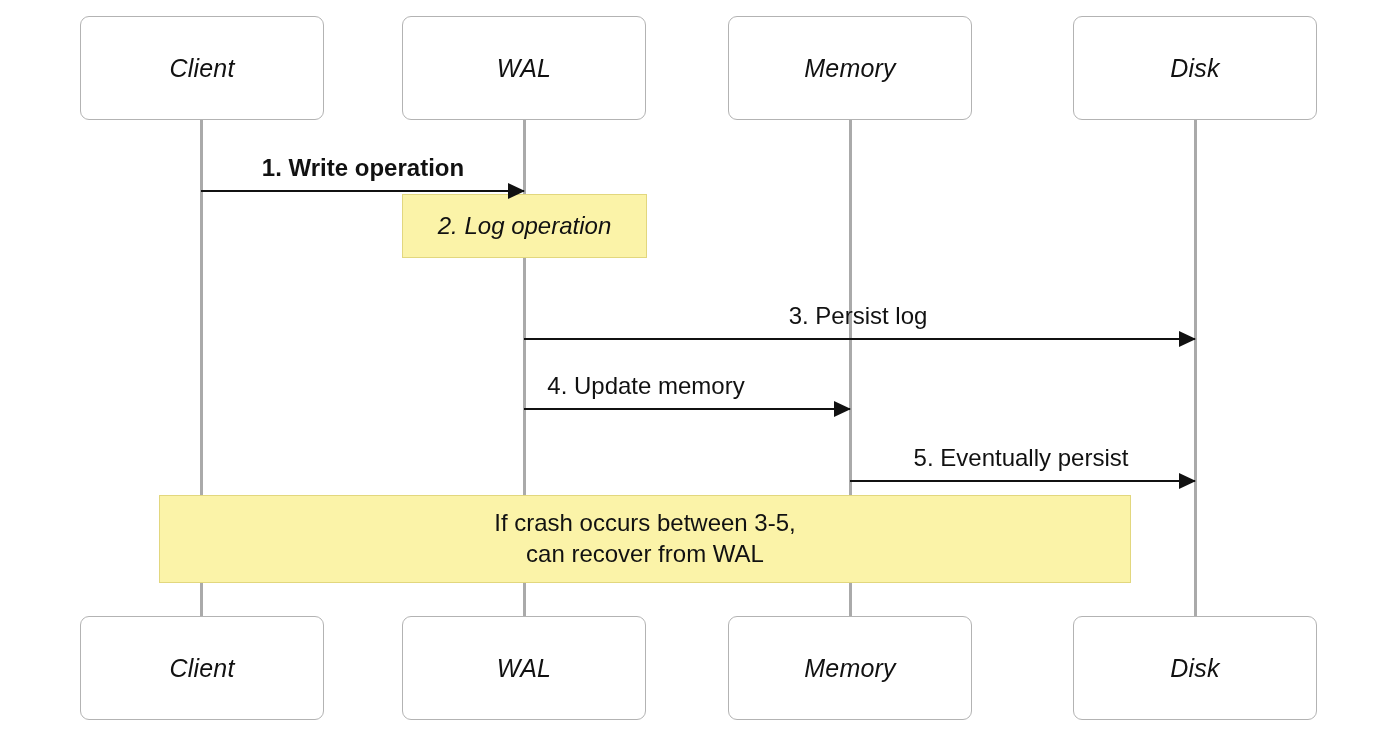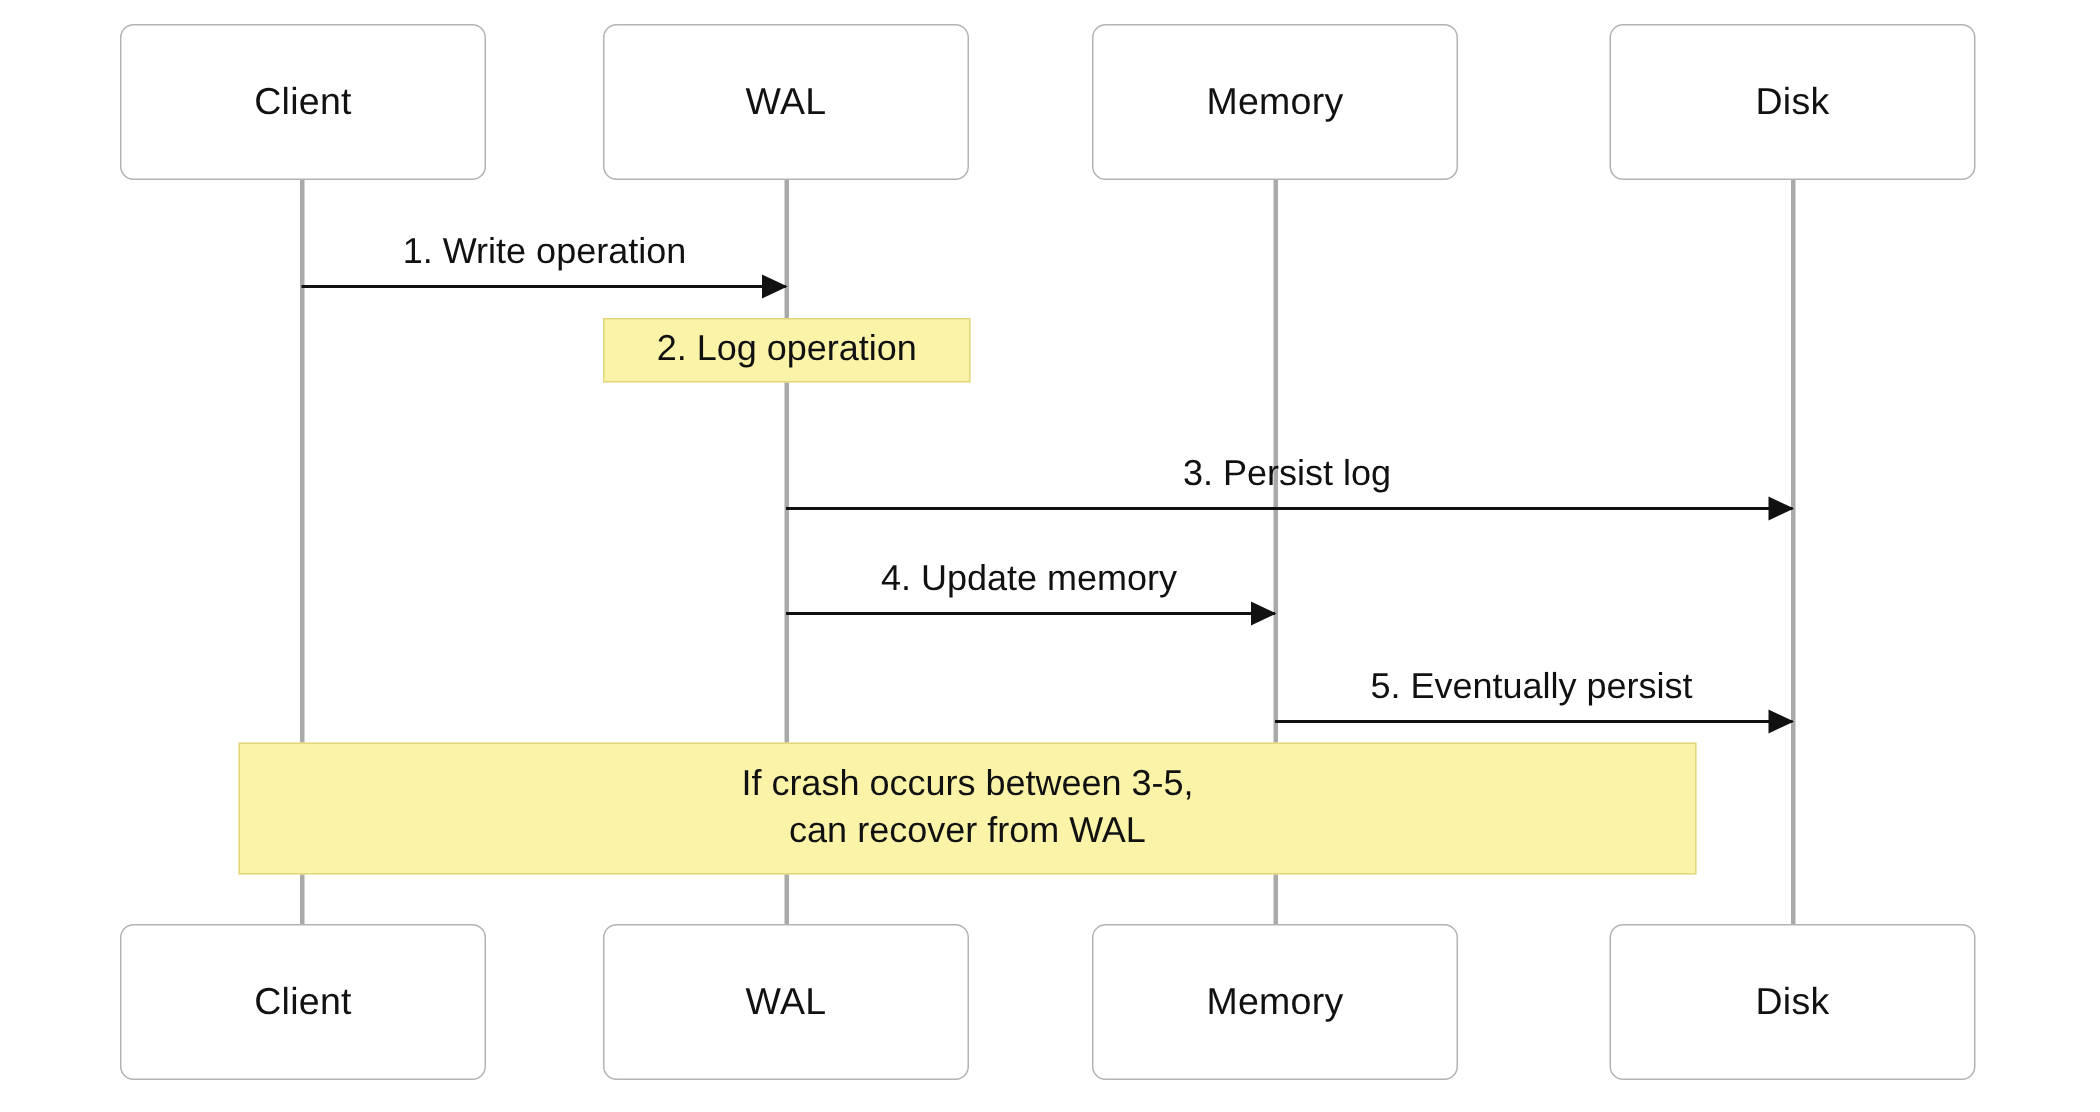--- a/index.html
+++ b/index.html
@@ -28,20 +28,21 @@
     display: flex;
     align-items: center;
     justify-content: center;
     z-index: 4;
   }
   .participant-label {
     font-size: 25px;
     color: #111111;
     letter-spacing: 0.2px;
     line-height: 1;
+    font-style: italic;
   }
 
   
   .lifeline {
     position: absolute;
     top: 120px;
     height: 496px;
     width: 3px;
     background: #aaaaaa;
     z-index: 1;
@@ -113,35 +114,35 @@
   <div class="participant-box" style="left:402px; top:16px;">
     <span class="participant-label">WAL</span>
   </div>
   <div class="participant-box" style="left:728px; top:16px;">
     <span class="participant-label">Memory</span>
   </div>
   <div class="participant-box" style="left:1073px; top:16px;">
     <span class="participant-label">Disk</span>
   </div>
 
-  <div class="message-label" style="left:363px; top:156px;">1. Write operation</div>
+  <div class="message-label" style="left:363px; top:156px;font-weight:bold;">1. Write operation</div>
   <div class="message" style="left:201px; top:190px; width:323px;">
     <span class="arrowhead"></span>
   </div>
 
-  <div class="note note-self" style="left:402px; top:212px; width:245px; height:43px;">
+  <div class="note note-self" style="left:402px; top:194px; width:245px; height:64px;font-style:italic;">
     <span class="note-text">2. Log operation</span>
   </div>
 
   <div class="message-label" style="left:858px; top:304px;text-align:center;">3. Persist log</div>
   <div class="message" style="left:524px; top:338px; width:671px;">
     <span class="arrowhead"></span>
   </div>
 
-  <div class="message-label" style="left:686px; top:374px;">4. Update memory</div>
+  <div class="message-label" style="left:646px; top:374px;">4. Update memory</div>
   <div class="message" style="left:524px; top:408px; width:326px;">
     <span class="arrowhead"></span>
   </div>
 
   <div class="message-label" style="left:1021px; top:446px;">5. Eventually persist</div>
   <div class="message" style="left:850px; top:480px; width:345px;">
     <span class="arrowhead"></span>
   </div>
 
   <div class="note" style="left:159px; top:495px; width:972px; height:88px;">

